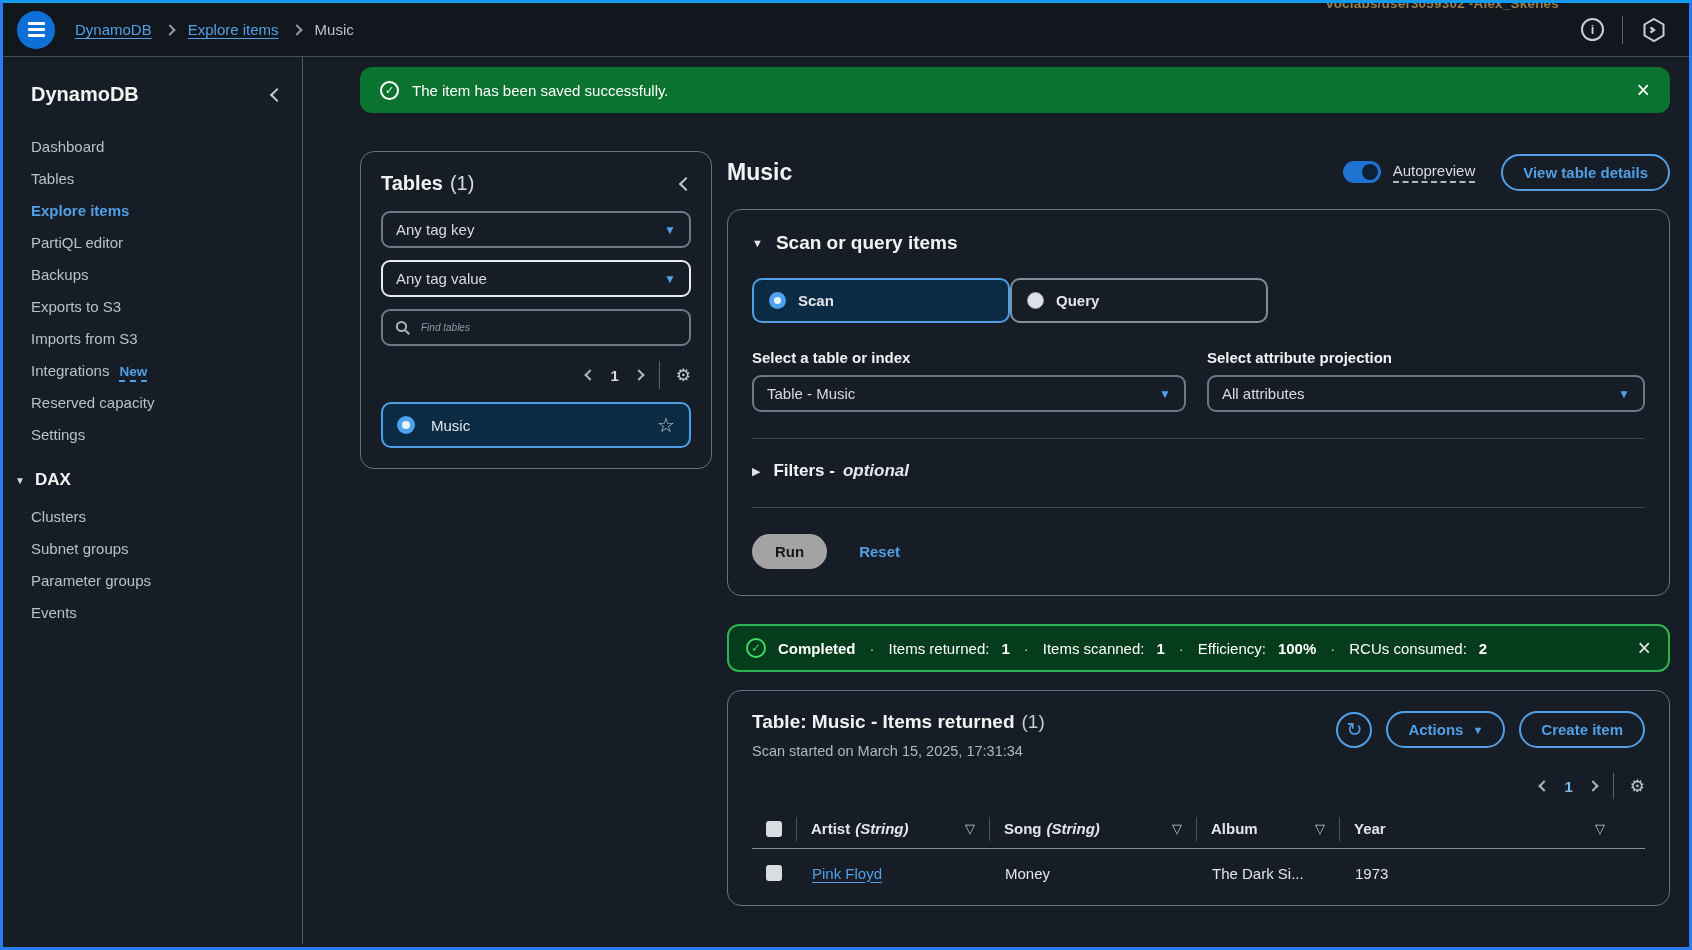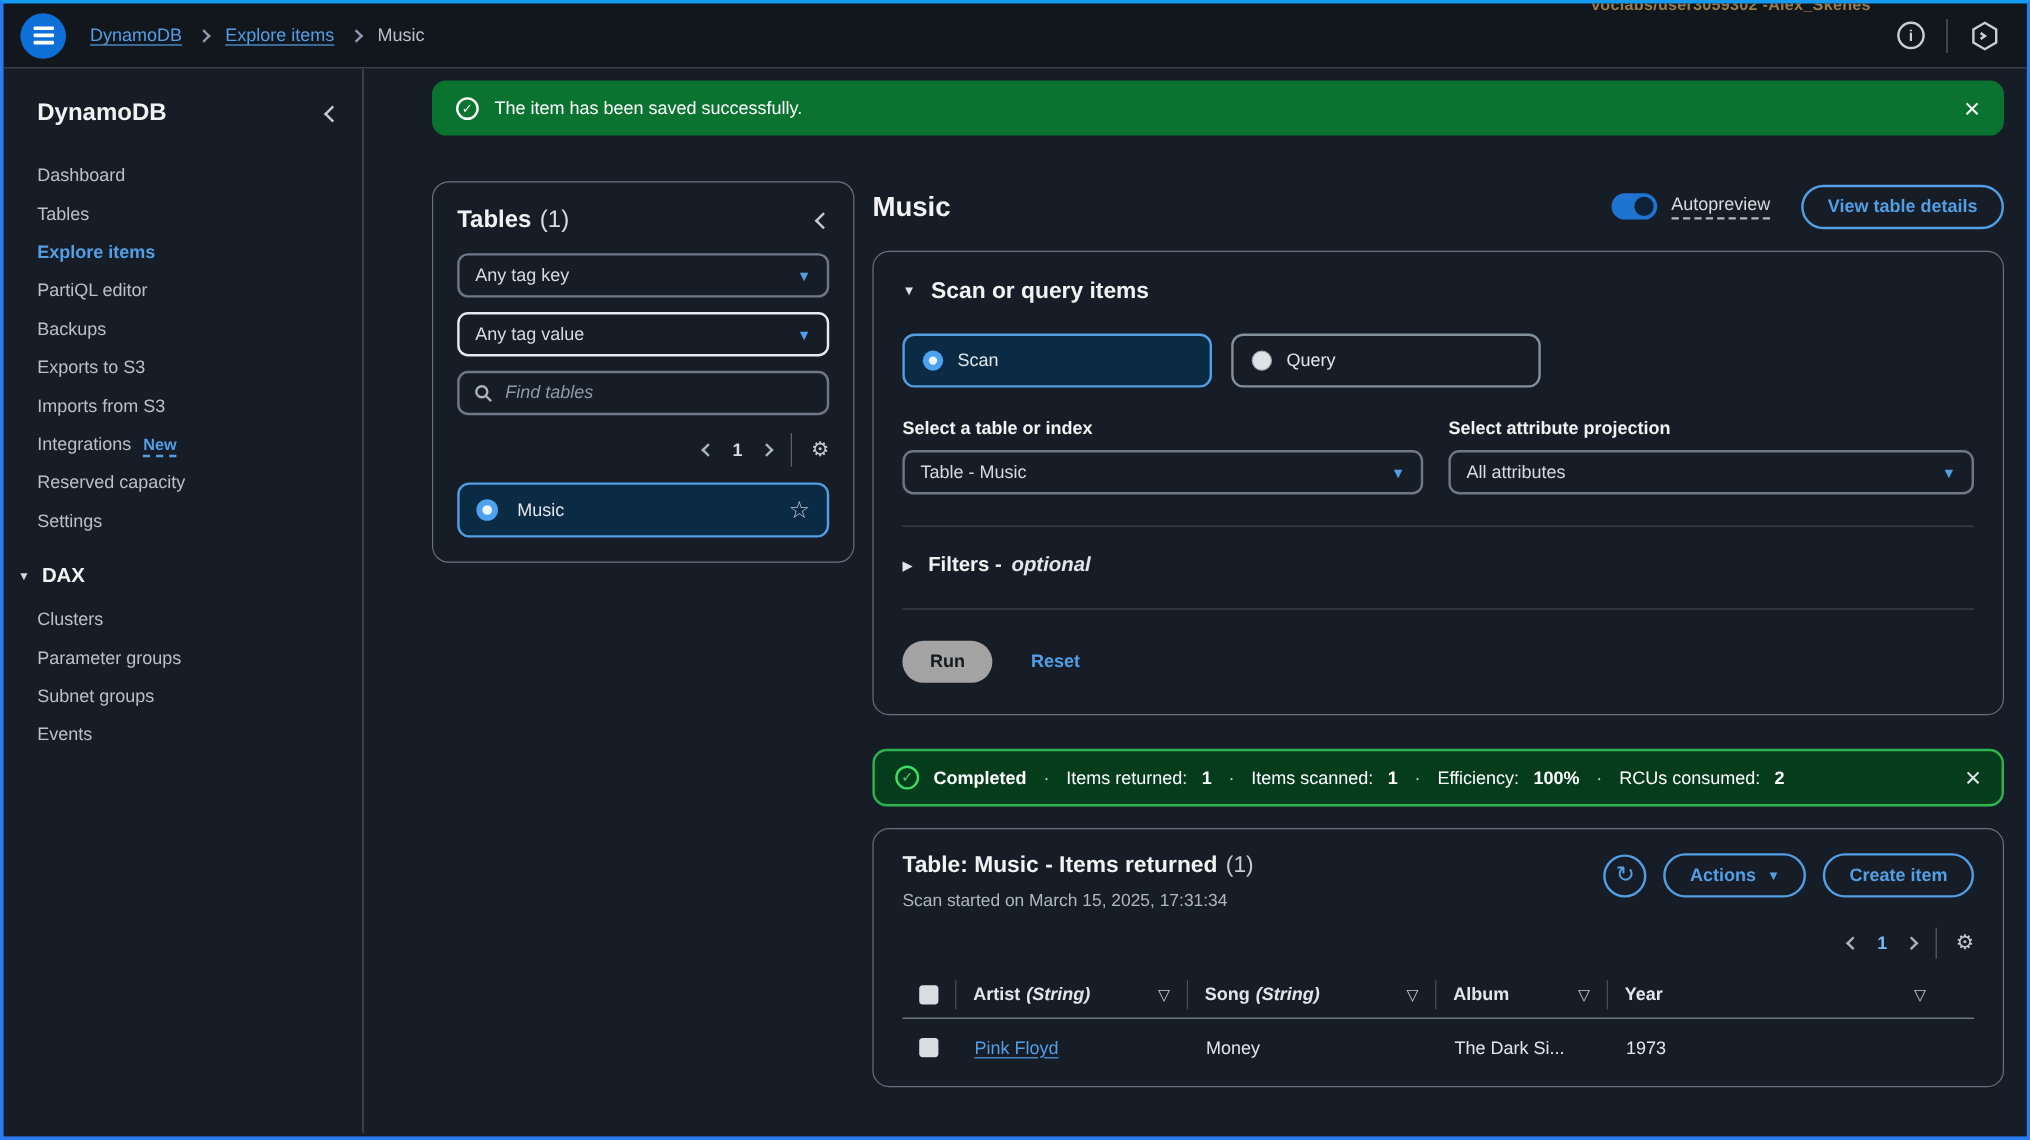--- a/index.html
+++ b/index.html
@@ -89,21 +89,21 @@
     padding:0 13px; font-size:15px; color:#d7dbdf; cursor:pointer; margin-bottom:12px;
   }
   .sel .caret{ color:#539fe5; font-size:12px; }
   .sel.focused{ border-color:#e6ebf1; }
   .search{
     height:37px; border:2px solid #6f7887; border-radius:9px;
     display:flex; align-items:center; gap:10px; padding:0 12px; margin-bottom:14px;
   }
   .search input{
     background:transparent; border:none; outline:none; flex:1;
-    font-family:inherit; font-size:15px; font-style:italic; color:#d946ef;
+    font-family:inherit; font-size:10px; font-style:italic; color:#d946ef;
   }
   .search input::placeholder{ color:#8d99a8; font-style:italic; }
   .pagination{ display:flex; align-items:center; justify-content:flex-end; gap:16px; height:30px; }
   .pagination .chev{ width:8px; height:8px; border-color:#aab4bf; cursor:pointer; }
   .page-num{ font-size:15px; font-weight:700; color:#d7dbdf; }
   .page-num.blue{ color:#7db8ec; }
   .gear{ font-size:17px; color:#c3cad2; cursor:pointer; }
   .table-item{
     margin-top:12px; height:46px; border:2px solid #539fe5; background:#0b2a43; border-radius:10px;
     display:flex; align-items:center; padding:0 14px; gap:16px; cursor:pointer;
@@ -127,21 +127,21 @@
     display:flex; align-items:center; gap:9px; white-space:nowrap;
   }
   .btn-outline .caret{ font-size:11px; }
   .page-head-right .btn-outline{ margin-left:14px; }
   
   .card{ border:1px solid #67707e; border-radius:14px; }
   .scan-card{ margin-top:16px; padding:22px 24px 26px; }
   .card-title-row{ display:flex; align-items:center; gap:13px; cursor:pointer; }
   .tri{ color:#e2e6ea; font-size:11px; }
   .card-title{ font-size:19px; font-weight:700; color:#f1f3f3; }
-  .segments{ display:flex; gap:16px; margin-top:24px; }
+  .segments{ display:flex; margin-top:24px;font-weight:bold; }
   .segment{
     width:258px; height:45px; border-radius:10px; display:flex; align-items:center;
     padding:0 15px; gap:12px; font-size:15px; color:#e2e6ea; cursor:pointer;
     border:2px solid #848f9c;
   }
   .segment.selected{ border-color:#539fe5; background:#0b2a43; }
   .field-row{ display:flex; gap:21px; margin-top:26px; }
   .field1{ width:434px; }
   .field2{ flex:1; }
   .field-label{ font-size:15px; font-weight:700; color:#f1f3f3; margin-bottom:9px; }
@@ -247,22 +247,22 @@
       </li>
       <li><a>Reserved capacity</a></li>
       <li><a>Settings</a></li>
     </ul>
     <div class="dax-head">
       <span class="tri">▼</span>
       <span class="dax-title">DAX</span>
     </div>
     <ul class="side-list">
       <li><a>Clusters</a></li>
+      <li><a>Subnet groups</a></li>
       <li><a>Parameter groups</a></li>
-      <li><a>Subnet groups</a></li>
       <li><a>Events</a></li>
     </ul>
   </aside>
 
   <main class="main">
 
     <div class="flash">
       <span class="check-circle">✓</span>
       <span>The item has been saved successfully.</span>
       <span class="flash-close">×</span>

